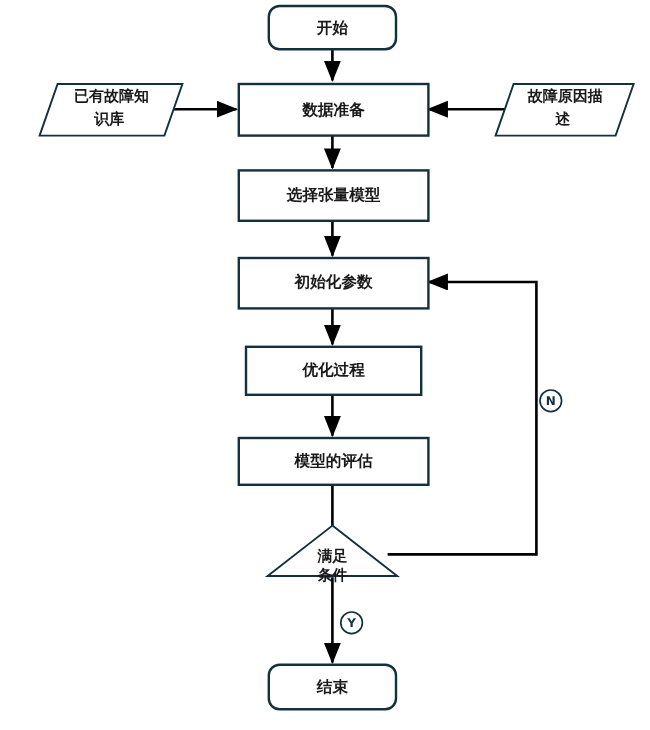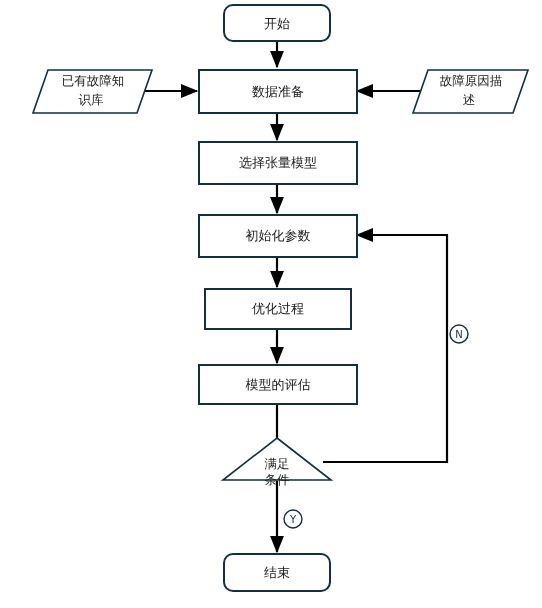--- a/index.html
+++ b/index.html
@@ -10,20 +10,21 @@
   body {
     width: 542px;
     height: 608px;
     font-family: "DejaVu Sans", "Liberation Sans", sans-serif;
     overflow: hidden;
   }
   #flowchart-canvas {
     position: relative;
     width: 444px;
     height: 608px;
+    font-weight: bold;
   }
   svg.fc {
     position: absolute;
     top: 0;
     left: 0;
     width: 542px;
     height: 608px;
   }
   .node-text {
     font-family: "DejaVu Sans", "Liberation Sans", sans-serif;

